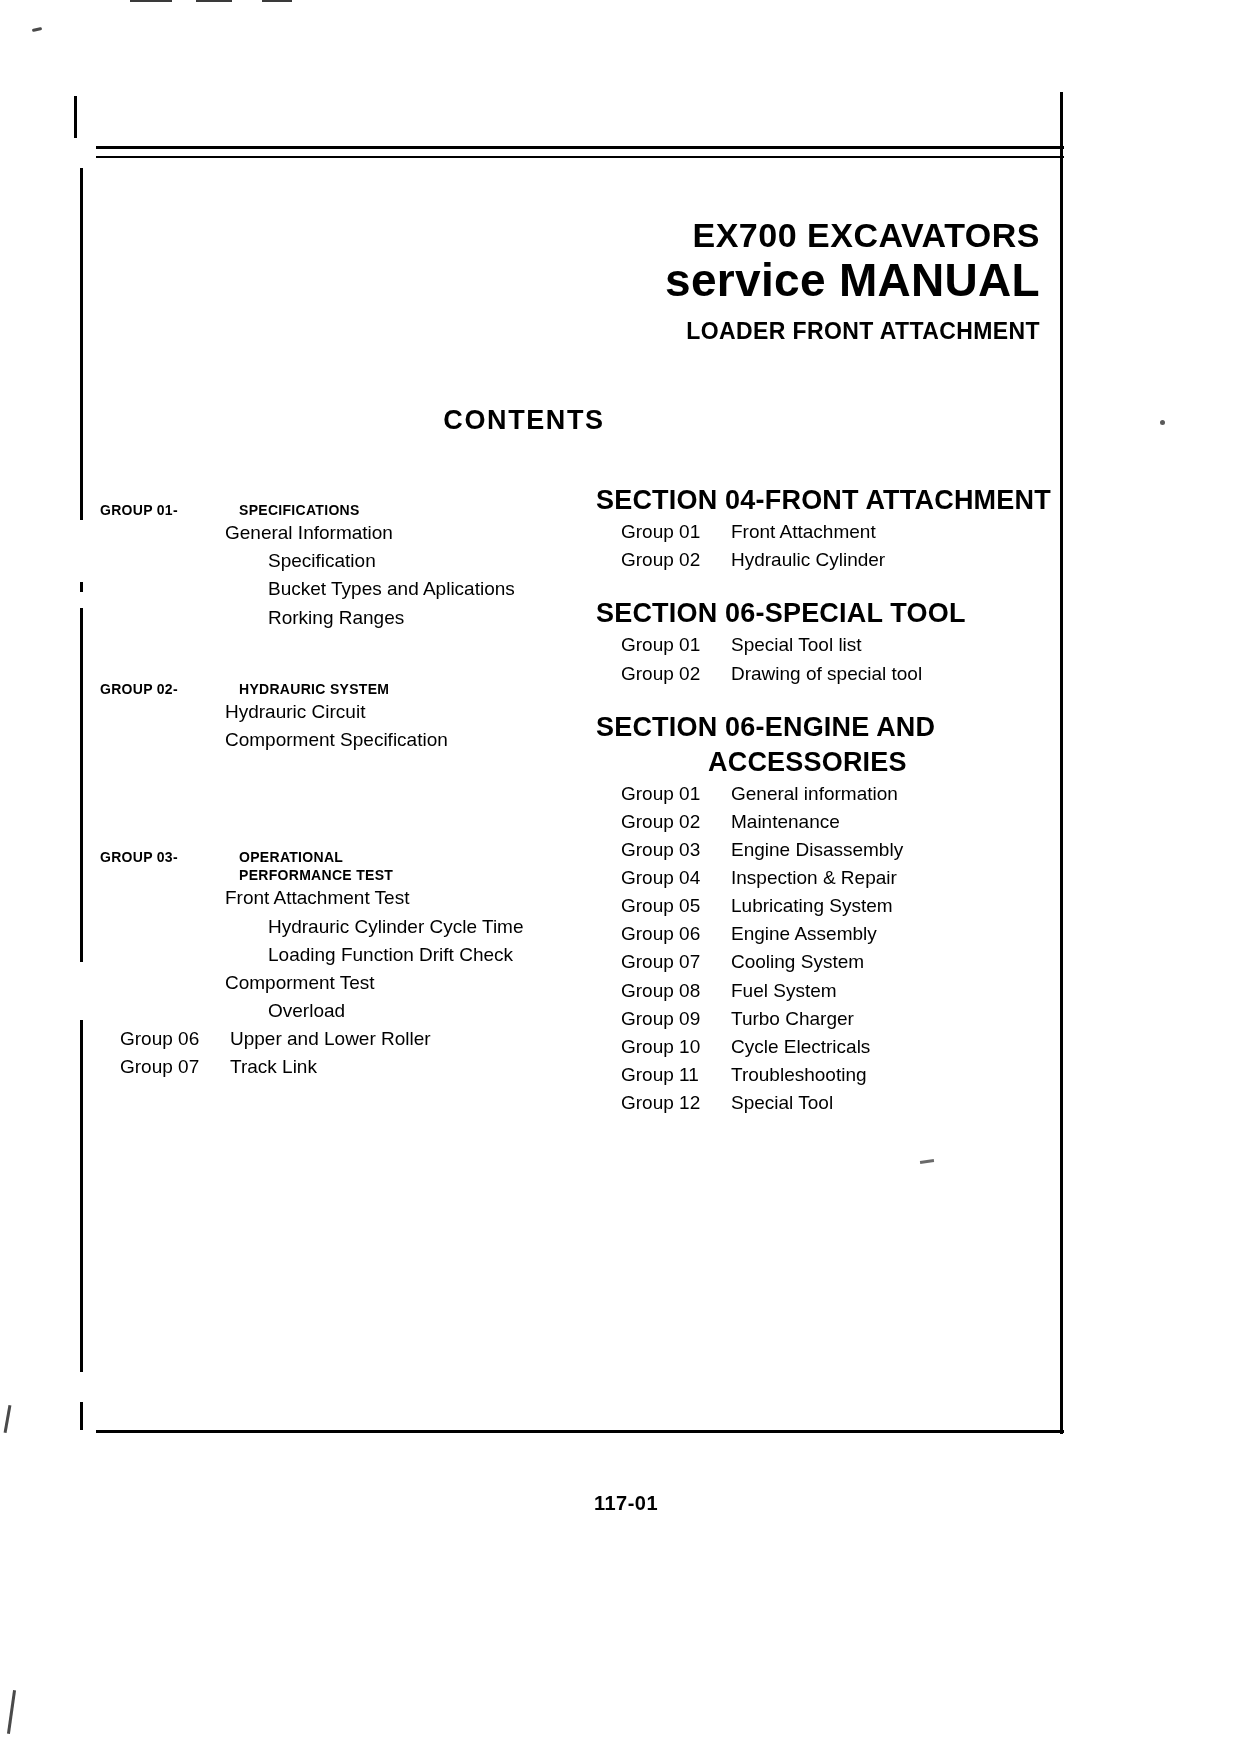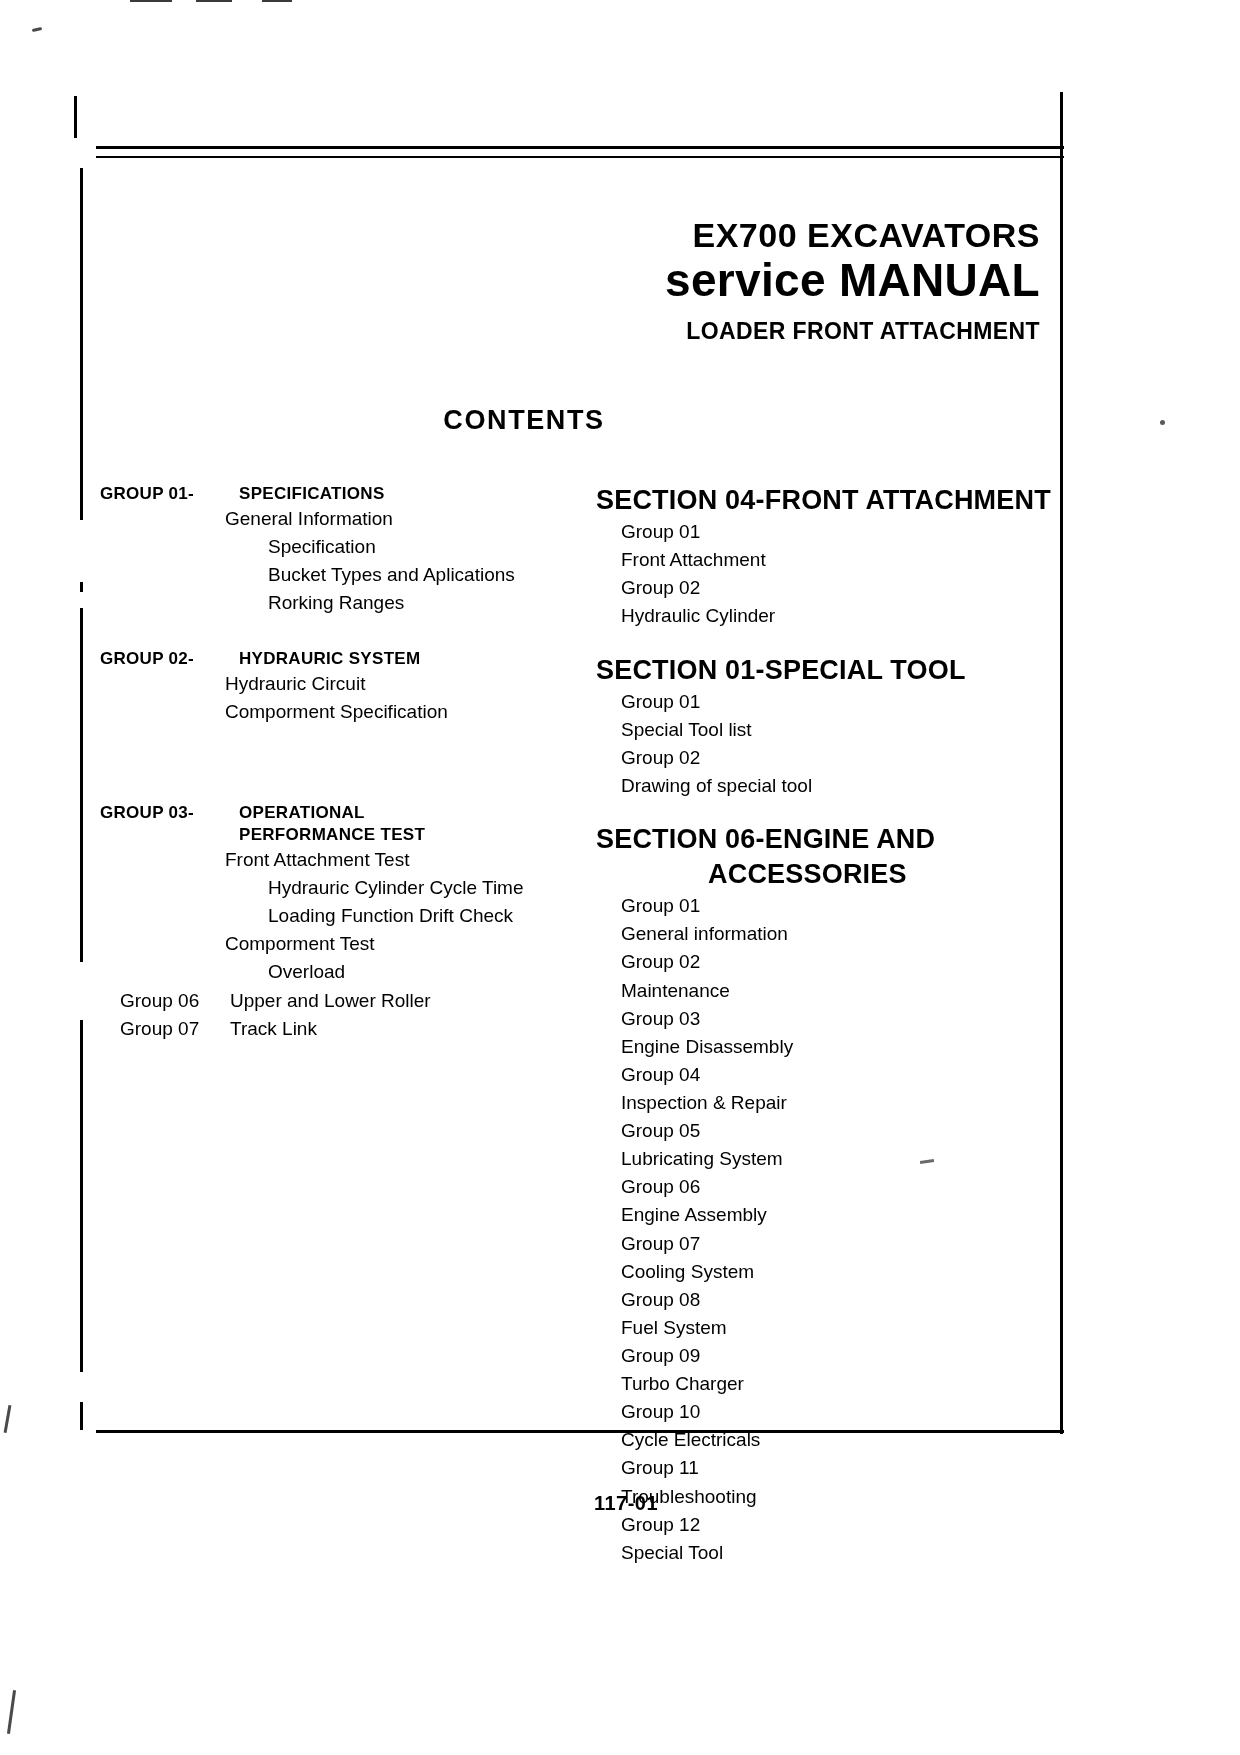--- a/index.html
+++ b/index.html
@@ -114,25 +114,26 @@
   }
   .col-right {
     position: absolute;
     left: 596px;
     top: 0;
     width: 470px;
   }
 
   .grp-head {
     display: flex;
-    font-size: 17px;
+    font-size: 14px;
     font-weight: bold;
     letter-spacing: 0.3px;
     line-height: 1.30;
     white-space: nowrap;
+    margin-top: 18px;
   }
   .grp-head .gh-label { width: 139px; flex: none; }
   .grp-head .gh-title { flex: 1; }
   .gh-title .ln2 { display: block; }
 
   .sec-head {
     font-size: 27px;
     font-weight: bold;
     letter-spacing: 0.2px;
     line-height: 1.30;
@@ -153,21 +154,21 @@
 
   .row {
     display: flex;
     font-size: 19px;
     line-height: 1.48;
     white-space: nowrap;
   }
   .row .r-grp  { width: 110px; flex: none; }
   .row .r-text { flex: 1; }
   .row.indent-left { padding-left: 20px; }
-  .row.indent-right { padding-left: 25px; flex-direction: column; }
+  .row.indent-right { padding-left: 25px; }
 
   .spacer-lg { height: 30px; }
   .spacer-xl { height: 76px; }
   .spacer-md { height: 22px; }
 
   
   .footer {
     position: absolute;
     left: 0;
     top: 1492px;
@@ -266,21 +267,21 @@
         <span class="r-grp">Group 01</span>
         <span class="r-text">Front Attachment</span>
       </div>
       <div class="row indent-right">
         <span class="r-grp">Group 02</span>
         <span class="r-text">Hydraulic Cylinder</span>
       </div>
 
       <div class="spacer-md"></div>
 
-      <div class="sec-head">SECTION 01-SPECIAL TOOL</div>
+      <div class="sec-head">SECTION 06-SPECIAL TOOL</div>
       <div class="row indent-right">
         <span class="r-grp">Group 01</span>
         <span class="r-text">Special Tool list</span>
       </div>
       <div class="row indent-right">
         <span class="r-grp">Group 02</span>
         <span class="r-text">Drawing of special tool</span>
       </div>
 
       <div class="spacer-md"></div>

